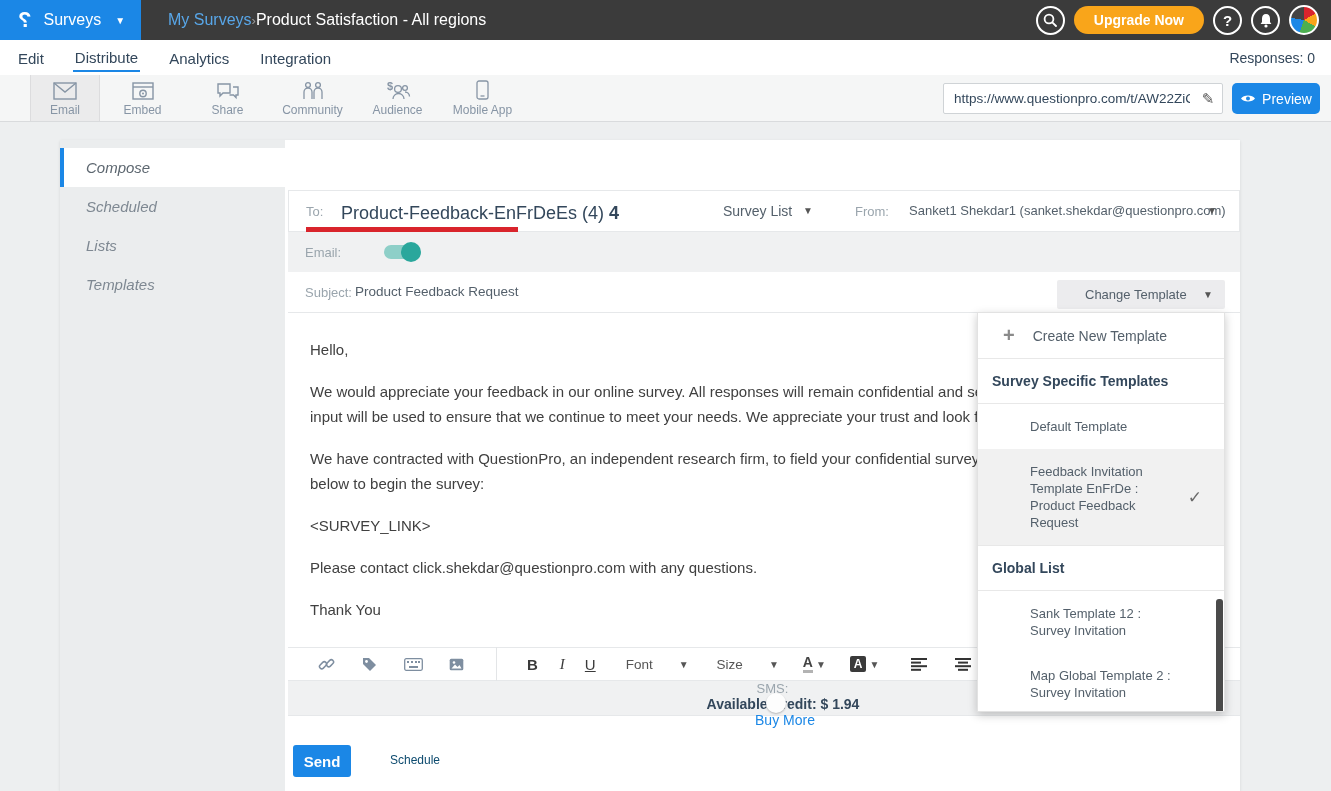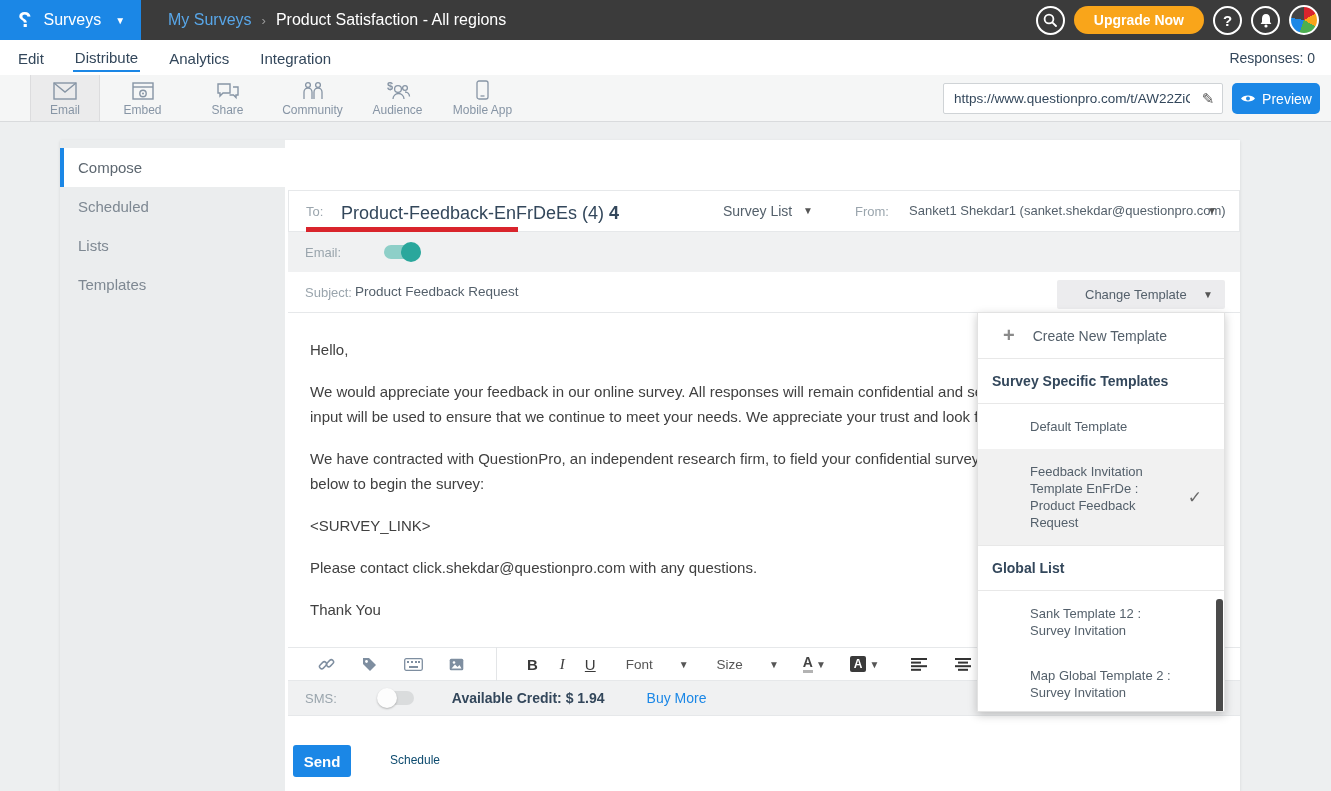--- a/index.html
+++ b/index.html
@@ -12,21 +12,21 @@
     color:#54606b;
   }
   svg { display:block; }
 
   
   .top-header { position:absolute; left:0; top:0; width:1331px; height:40px; background:#3b3b3b; z-index:5; }
   .logo-block { position:absolute; left:0; top:0; width:141px; height:40px; background:#1b87e6; display:flex; align-items:center; padding-left:18px; gap:12px; cursor:pointer; }
   .qp-mark { color:#fff; font-size:22px; font-weight:bold; transform:scaleX(-1); display:inline-block; line-height:1; }
   .logo-product { color:#fff; font-size:16px; }
   .logo-caret { color:#fff; font-size:10px; margin-left:2px; }
-  .breadcrumb { position:absolute; left:168px; top:0; height:40px; display:flex; align-items:center; gap:10px; font-size:16px; }
+  .breadcrumb { position:absolute; left:168px; top:0; height:40px; display:flex; align-items:center; gap:0; font-size:16px; }
   .crumb-parent { color:#58a6e8; cursor:pointer; }
   .crumb-sep { color:#9a9a9a; font-size:13px; }
   .crumb-current { color:#fff; }
   .hdr-right { position:absolute; right:12px; top:0; height:40px; display:flex; align-items:center; gap:9px; }
   .hdr-circle { width:29px; height:29px; border:2px solid #fff; border-radius:50%; display:flex; align-items:center; justify-content:center; color:#fff; cursor:pointer; background:transparent; }
   .hdr-circle.help { font-size:15px; font-weight:bold; }
   .upgrade-btn { height:28px; padding:0 20px; background:#f9a51a; border:none; border-radius:14px; color:#fff; font-size:14px; font-weight:bold; cursor:pointer; font-family:inherit; }
   .avatar { width:30px; height:30px; border:2px solid #fff; border-radius:50%; background:conic-gradient(#d9242c 0 60deg,#f9a51a 60deg 120deg,#4caf50 120deg 200deg,#1b87e6 200deg 280deg,#444 280deg 360deg); cursor:pointer; }
 
   
@@ -41,21 +41,21 @@
   .dist-tab.active { background:#ebebec; border-left:1px solid #dcdcde; border-right:1px solid #dcdcde; width:70px; }
   .dist-tab .tab-icon { height:20px; display:flex; align-items:flex-end; }
   .url-wrap { position:absolute; left:943px; top:8px; width:280px; height:31px; background:#fff; border:1px solid #cfd3d6; border-radius:2px; display:flex; align-items:center; }
   .url-input { flex:1; border:none; outline:none; font-size:13.5px; color:#33475b; padding:0 4px 0 10px; font-family:inherit; background:transparent; min-width:0; }
   .pencil { width:28px; text-align:center; color:#555; font-size:15px; cursor:pointer; }
   .preview-btn { position:absolute; left:1232px; top:8px; width:88px; height:31px; background:#1b87e6; border:none; border-radius:5px; color:#fff; font-size:14px; cursor:pointer; display:flex; align-items:center; justify-content:center; gap:6px; font-family:inherit; }
 
   
   .panel { position:absolute; left:60px; top:140px; width:1180px; height:651px; background:#fff; box-shadow:0 1px 3px rgba(0,0,0,.10); }
   .sidebar { position:absolute; left:0; top:0; width:225px; height:651px; background:#ebedee; }
-  .side-item { height:39px; display:flex; align-items:center; padding-left:14px; font-size:15px; color:#7e8892; cursor:pointer; border-left:4px solid transparent; }
+  .side-item { height:39px; display:flex; align-items:center; padding-left:22px; font-size:15px; color:#7e8892; cursor:pointer; border-left:4px solid transparent;font-style:italic; }
   .side-item:first-child { margin-top:8px; }
   .side-item.active { background:#fff; border-left:4px solid #1b87e6; color:#5d6770; }
 
   .compose { position:absolute; left:228px; top:0; width:952px; height:651px; }
 
   .to-row { position:absolute; left:0; top:50px; width:952px; height:42px; background:#fff; border:1px solid #e6e8ea; }
   .to-label { position:absolute; left:17px; top:13px; font-size:13px; color:#9aa5ad; }
   .to-value { position:absolute; left:52px; top:12px; font-size:18px; color:#33475b; }
   .to-count { font-weight:bold; color:#33475b; }
   .to-underline { position:absolute; left:17px; top:36px; width:212px; height:5px; background:#d9242c; }
@@ -95,21 +95,21 @@
   .dd-font { margin-left:30px; }
   .dd-size { margin-left:28px; }
   .color-btn { margin-left:24px; display:flex; align-items:center; gap:3px; cursor:pointer; }
   .color-a { font-size:14px; font-weight:bold; color:#444; border-bottom:3px solid #b3b3b3; line-height:15px; }
   .bgcolor-a { font-size:12px; font-weight:bold; color:#fff; background:#3a3a3a; border-radius:2px; padding:1px 4px; }
   .align-icon { margin-left:28px; cursor:pointer; }
   .align-icon.first { margin-left:32px; }
   .indent-icon { margin-left:26px; cursor:pointer; }
   .faded { opacity:.35; }
 
-  .sms-row { position:absolute; left:0; top:541px; width:952px; height:35px; background:#f0f1f2; border-bottom:1px solid #e6e8ea; display:flex; align-items:center; }
+  .sms-row { position:absolute; left:0; top:541px; width:952px; height:35px; background:#f0f1f2; border-bottom:1px solid #e6e8ea; display:flex; align-items:center;flex-direction:column; }
   .sms-label { margin-left:17px; font-size:13px; color:#9aa5ad; }
   .credit { margin-left:38px; font-size:14px; font-weight:bold; color:#33475b; }
   .buy-more { margin-left:42px; font-size:14px; color:#1b87e6; cursor:pointer; }
 
   .send-btn { position:absolute; left:5px; top:605px; width:58px; height:32px; background:#1b87e6; border:none; border-radius:3px; color:#fff; font-size:15px; font-weight:bold; cursor:pointer; font-family:inherit; }
   .schedule-link { position:absolute; left:102px; top:613px; font-size:12px; color:#0c4a6e; cursor:pointer; }
 
   
   .tmpl-dd { position:absolute; left:977px; top:312px; width:248px; height:400px; background:#fff; border:1px solid #e2e2e2; box-shadow:0 3px 9px rgba(0,0,0,.22); z-index:20; overflow:hidden; }
   .dd-create { height:46px; border-bottom:1px solid #e8e8e8; display:flex; align-items:center; cursor:pointer; }

